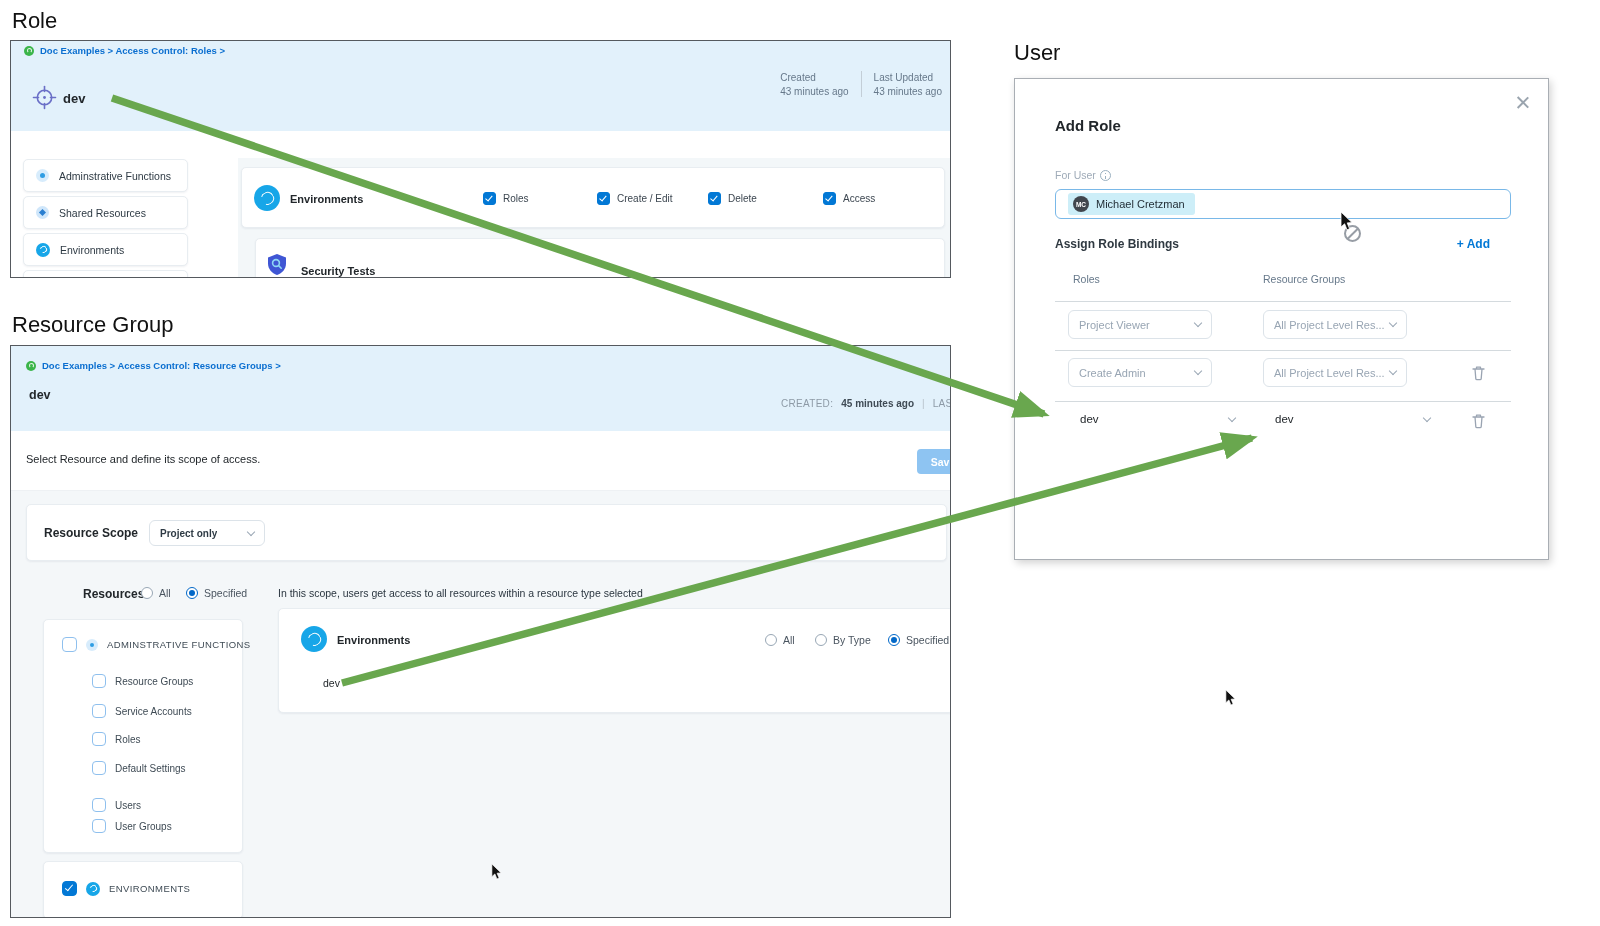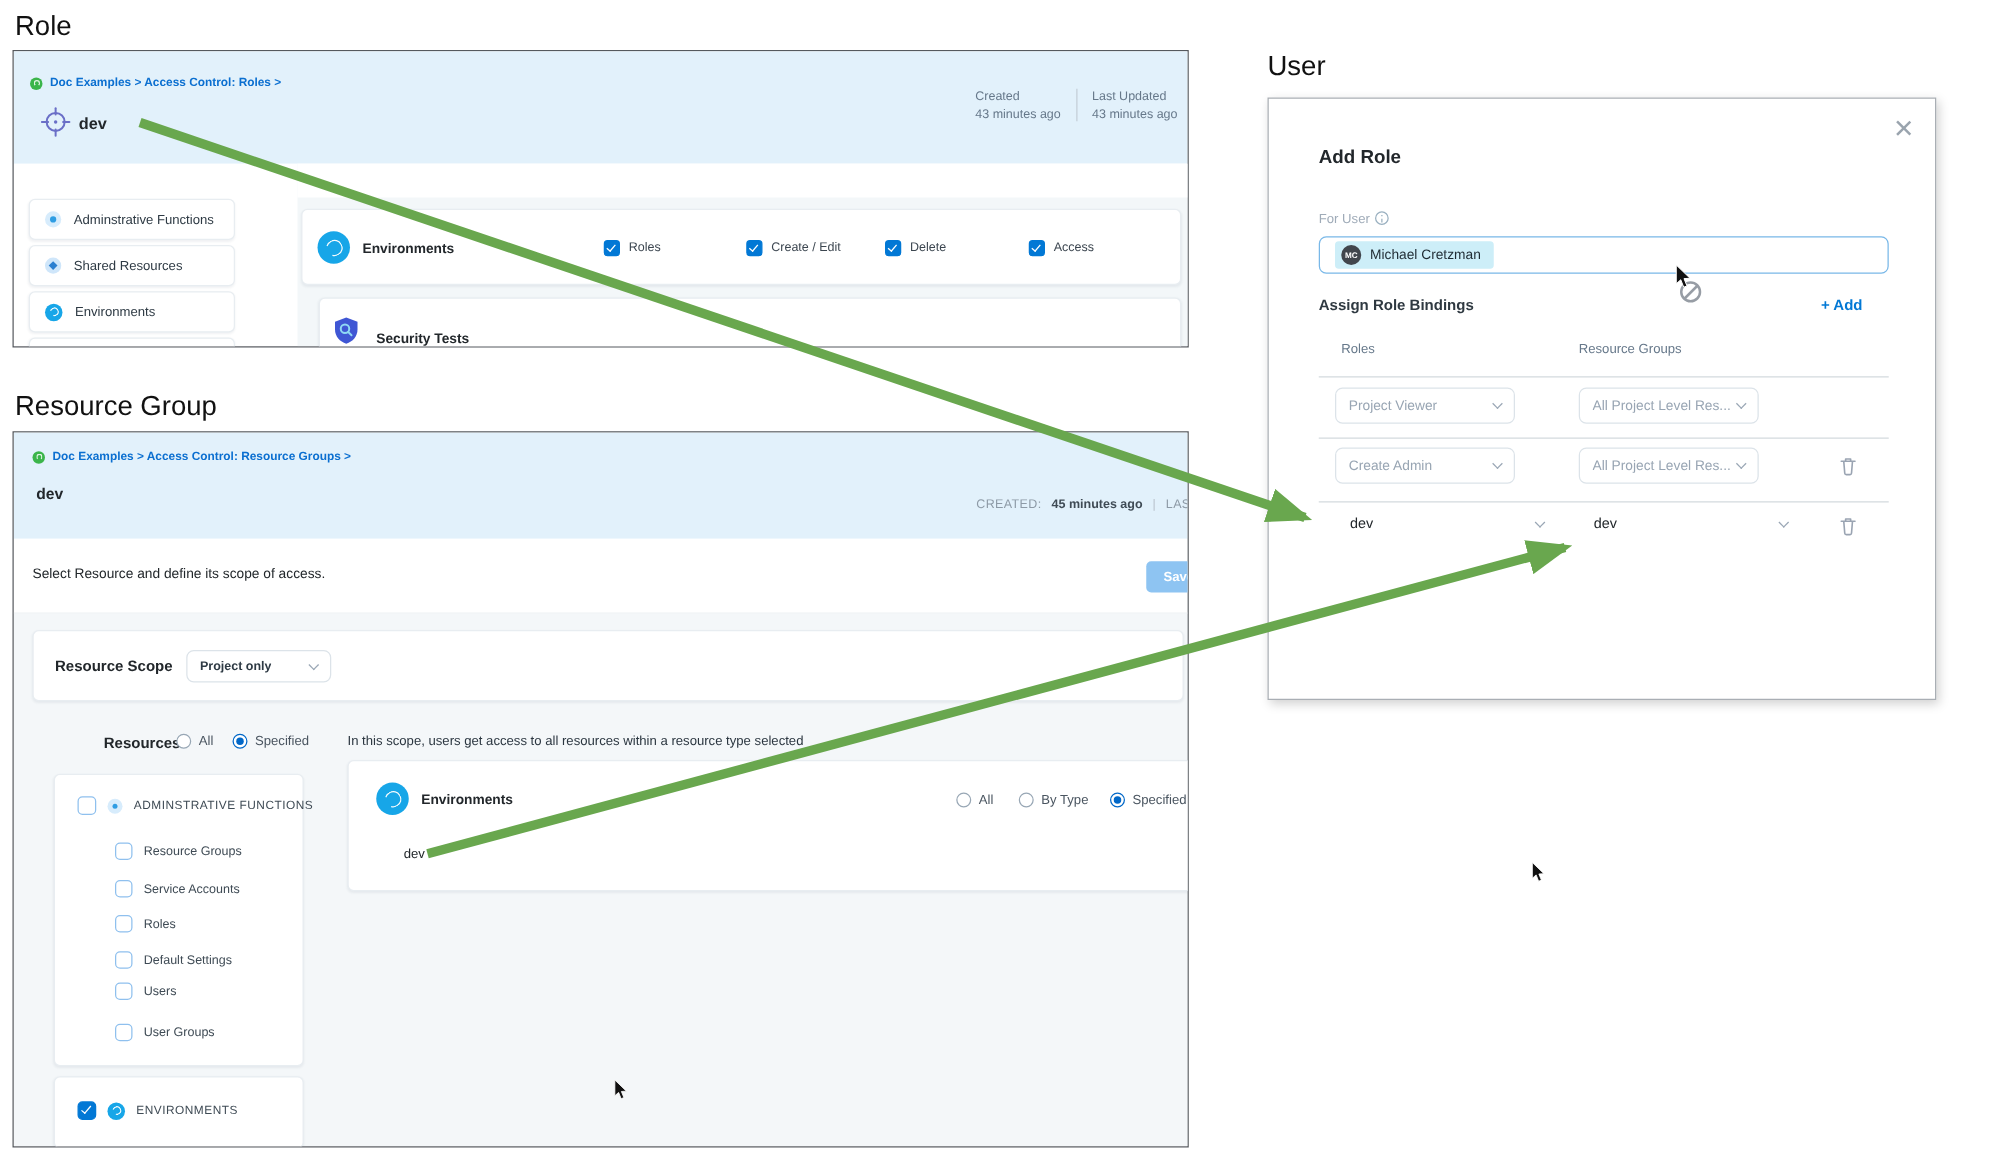--- a/index.html
+++ b/index.html
@@ -128,21 +128,21 @@
 </style>
 </head>
 <body>
 
 <div class="canvas">
 
   <div class="section-heading" style="left:12px; top:8px;">Role</div>
 
   <div class="panel role-panel">
     <div class="panel-header">
-      <div class="breadcrumb-row" style="left:13px; top:20px;">
+      <div class="breadcrumb-row" style="left:13px; top:4px;">
         <span class="green-dot"></span>
         <span class="crumb-text">Doc Examples &gt; Access Control: Roles &gt;</span>
       </div>
       <svg class="crosshair" style="position:absolute; left:20px; top:43px;" width="27" height="27" viewBox="0 0 27 27">
         <g stroke="#6a6fc7" stroke-width="1.6" fill="none" stroke-linecap="round">
           <circle cx="13.5" cy="13.5" r="7.2"></circle>
           <line x1="13.5" y1="2.5" x2="13.5" y2="7.5"></line>
           <line x1="13.5" y1="19.5" x2="13.5" y2="24.5"></line>
           <line x1="2.5" y1="13.5" x2="7.5" y2="13.5"></line>
           <line x1="19.5" y1="13.5" x2="24.5" y2="13.5"></line>
@@ -270,21 +270,21 @@
           <span class="tree-label">Service Accounts</span>
         </div>
         <div class="tree-row" style="left:48px; top:112px;">
           <span class="cb unchecked cb14"></span>
           <span class="tree-label">Roles</span>
         </div>
         <div class="tree-row" style="left:48px; top:141px;">
           <span class="cb unchecked cb14"></span>
           <span class="tree-label">Default Settings</span>
         </div>
-        <div class="tree-row" style="left:48px; top:166px;">
+        <div class="tree-row" style="left:48px; top:178px;">
           <span class="cb unchecked cb14"></span>
           <span class="tree-label">Users</span>
         </div>
         <div class="tree-row" style="left:48px; top:199px;">
           <span class="cb unchecked cb14"></span>
           <span class="tree-label">User Groups</span>
         </div>
       </div>
 
       <div class="card" style="position:absolute; left:32px; top:370px; width:200px; height:58px;">

